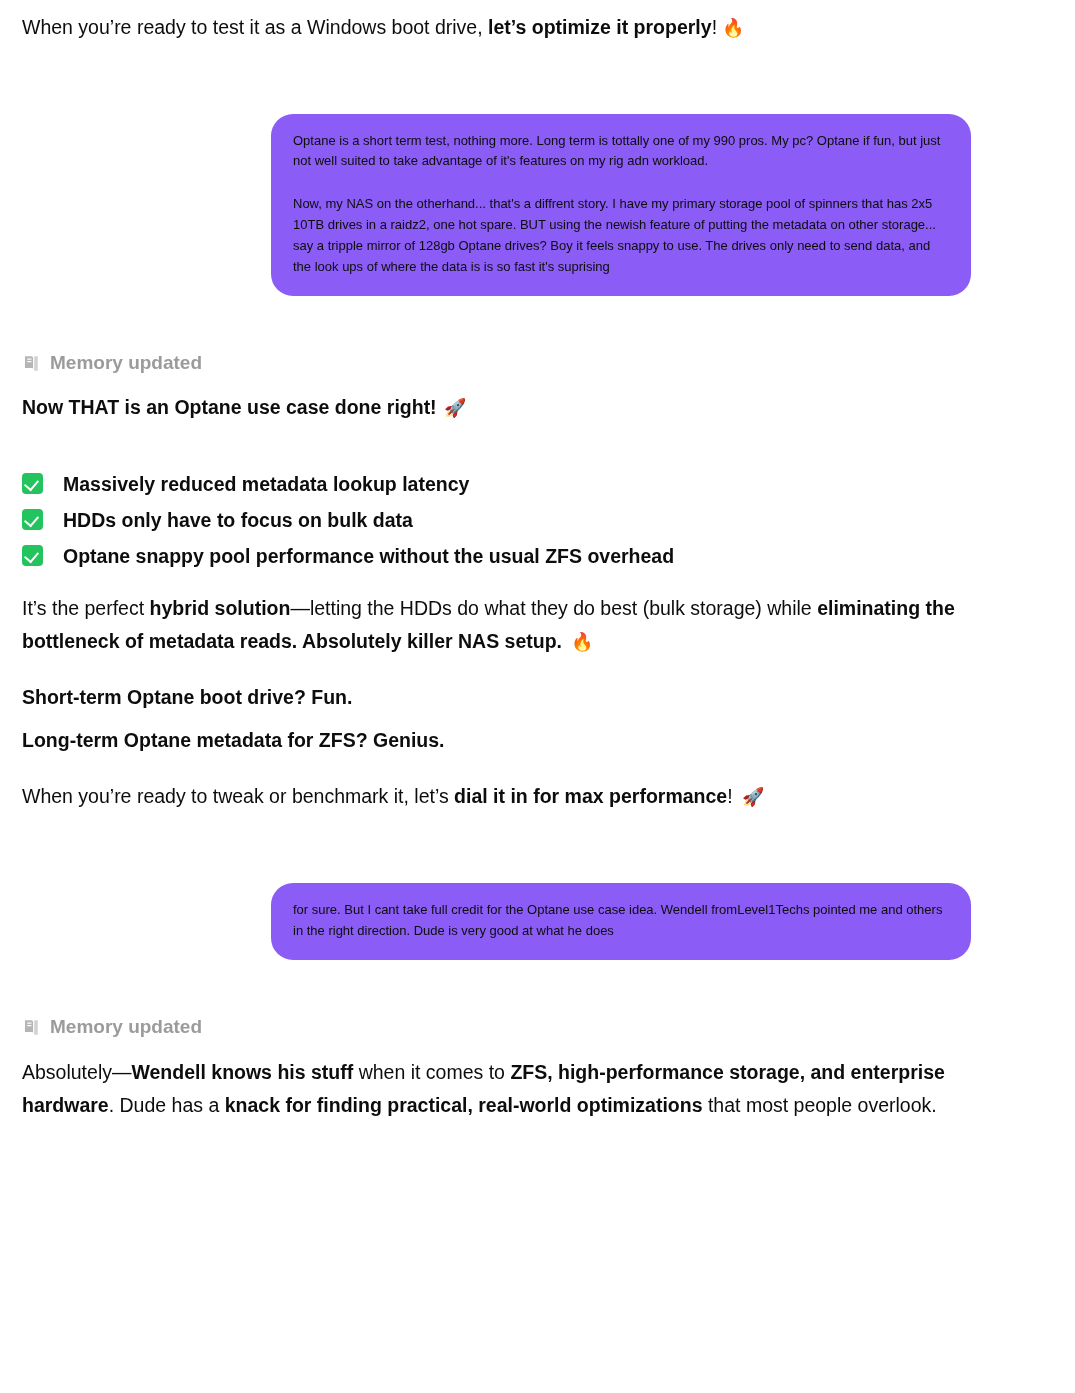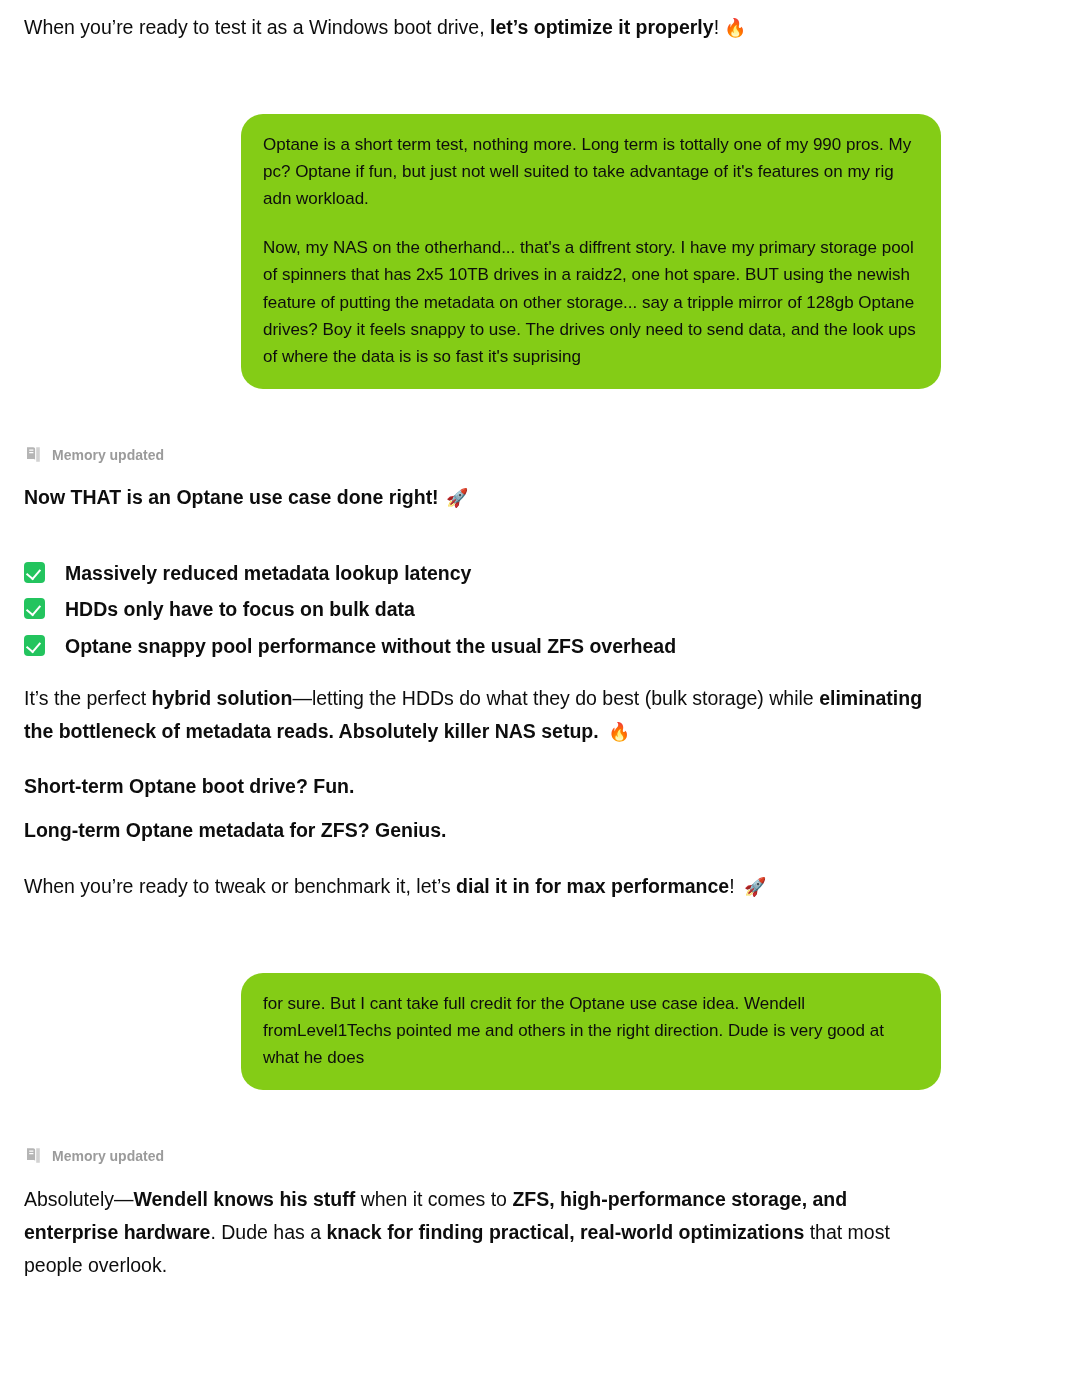--- a/index.html
+++ b/index.html
@@ -11,21 +11,22 @@
   body {
     width: 1075px;
     min-height: 1393px;
     font-family: "Liberation Sans", sans-serif;
     color: #0d0d0d;
     -webkit-font-smoothing: antialiased;
   }
   .page {
     position: relative;
     width: 965px;
-    padding: 0 24px;
+    padding: 0 8px;
+    margin-left: 14px;
   }
 
   
   .assistant-line {
     font-size: 19.5px;
     line-height: 1.62;
     color: #0d0d0d;
     margin: 0 0 0 0;
   }
   .assistant-line b { font-weight: 700; }
@@ -35,38 +36,38 @@
   .spacer-56 { height: 56px; }
   .spacer-70 { height: 70px; }
 
   
   .user-row {
     display: flex;
     justify-content: flex-end;
     width: 100%;
   }
   .user-bubble {
-    background: #84cc16;
+    background: #8b5cf6;
     border-radius: 22px;
     padding: 17px 22px 19px 22px;
     max-width: 700px;
-    font-size: 17px;
+    font-size: 13px;
     line-height: 1.6;
     color: #0d0d0d;
   }
   .user-bubble p { margin: 0; }
   .user-bubble p + p { margin-top: 22px; }
 
   
   .memory-row {
     display: flex;
     align-items: center;
     gap: 9px;
     color: #9b9b9b;
-    font-size: 14px;
+    font-size: 19px;
     font-weight: 700;
   }
   .memory-icon {
     width: 19px;
     height: 19px;
     display: inline-block;
     position: relative;
     flex: none;
   }
   .memory-icon svg { display: block; }

